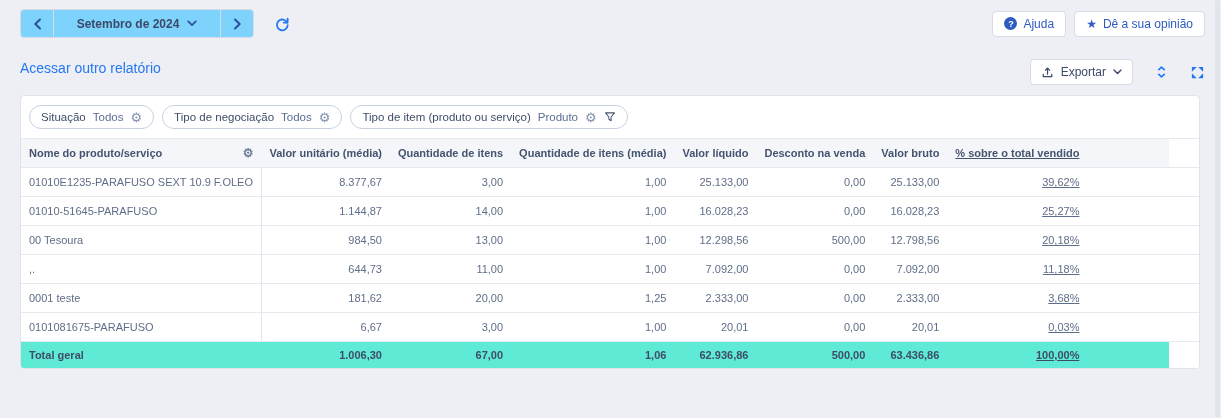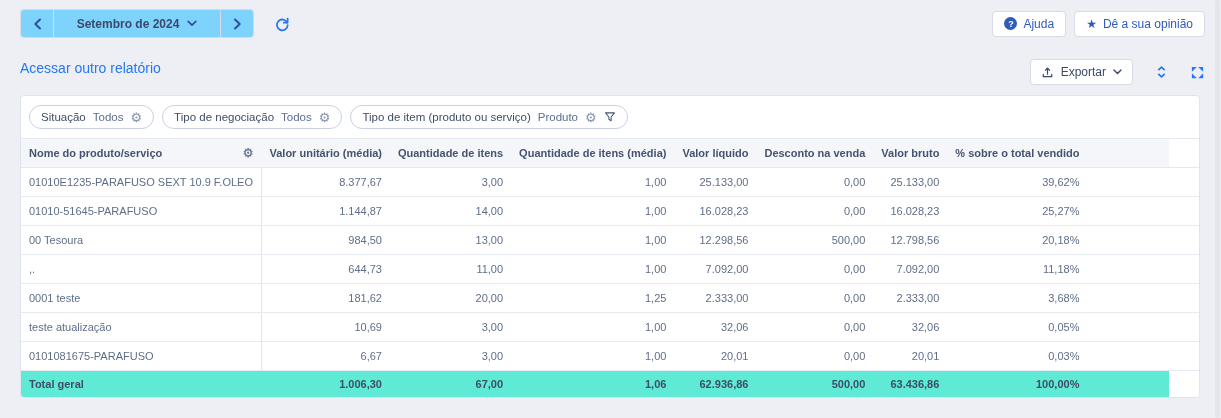--- a/index.html
+++ b/index.html
@@ -72,21 +72,21 @@
     font-weight:bold; color:#44546f; text-align:center; padding:8px 8px; white-space:nowrap;
     cursor:pointer; position:relative;
   }
   thead th.c-name { text-align:left; padding-right:26px; }
   thead th.c-fill { background:#fff; cursor:default; }
   th .th-gear { position:absolute; right:8px; top:50%; transform:translateY(-50%); color:#6d7c99; font-size:12px; }
   tbody td {
     border-bottom:1px solid #e7eaf0; padding:8px 8px; color:#5f6e88; text-align:right; white-space:nowrap;
   }
   tbody td.c-name { text-align:left; border-right:1px solid #e0e4eb; }
-  .c-pct { padding-right:90px !important; }
+  .c-pct { padding-right:90px !important;text-decoration:underline; }
   tfoot td {
     background:#5eead4; font-weight:bold; color:#3f4d68; padding:7px 8px; text-align:right; white-space:nowrap;
   }
   tfoot td.c-name { text-align:left; }
   tfoot td.c-fill { background:#fff; }
   
   .scroll-strip { position:absolute; right:1px; top:0; width:5px; height:418px; background:#e2e5ec; border-radius:3px; }
   svg { display:block; }
 </style>
 </head>
@@ -280,31 +280,20 @@
     <td>181,62</td>
     <td>20,00</td>
     <td>1,25</td>
     <td>2.333,00</td>
     <td>0,00</td>
     <td>2.333,00</td>
     <td class="c-pct">3,68%</td>
     <td class="c-fill"></td>
   </tr>
         <tr>
-    <td class="c-name">teste atualização</td>
-    <td>10,69</td>
-    <td>3,00</td>
-    <td>1,00</td>
-    <td>32,06</td>
-    <td>0,00</td>
-    <td>32,06</td>
-    <td class="c-pct">0,05%</td>
-    <td class="c-fill"></td>
-  </tr>
-        <tr>
     <td class="c-name">0101081675-PARAFUSO</td>
     <td>6,67</td>
     <td>3,00</td>
     <td>1,00</td>
     <td>20,01</td>
     <td>0,00</td>
     <td>20,01</td>
     <td class="c-pct">0,03%</td>
     <td class="c-fill"></td>
   </tr>

